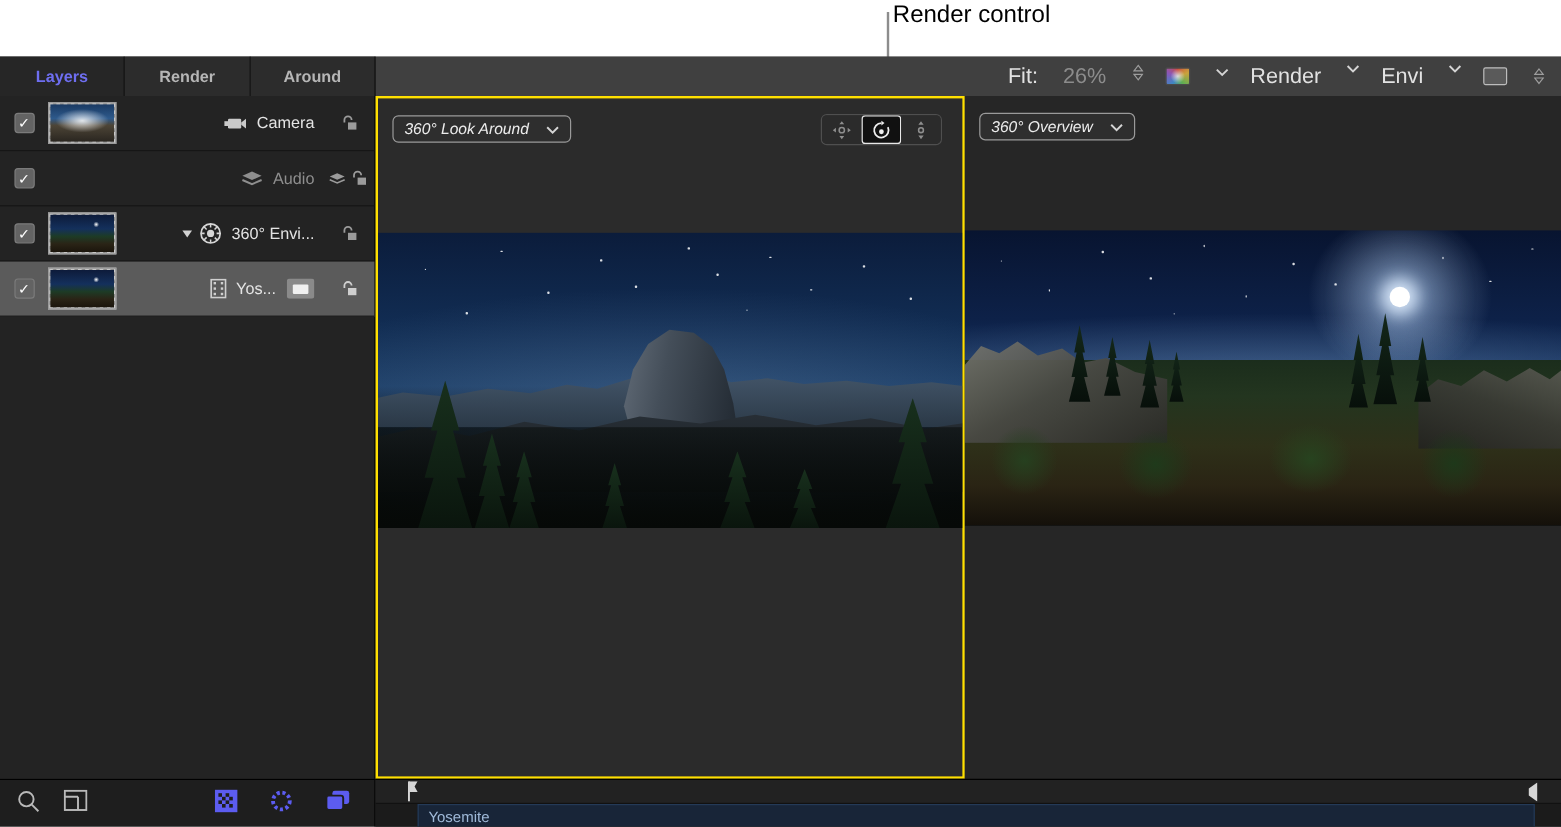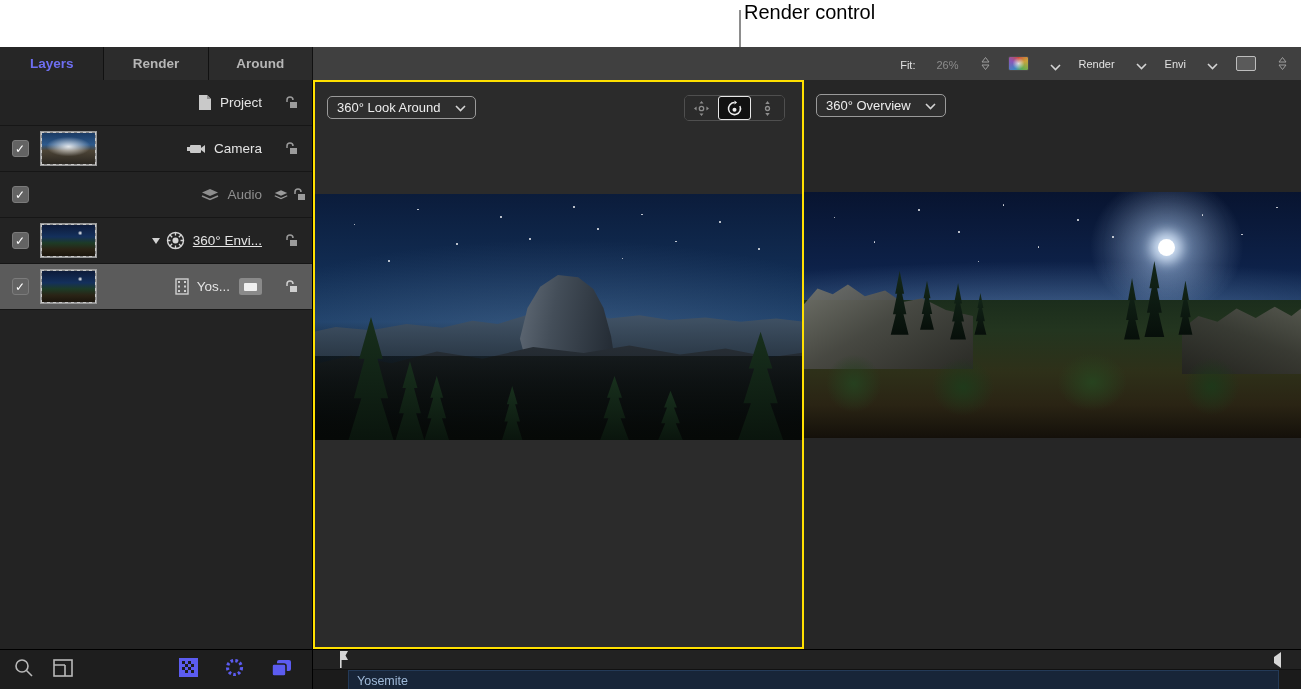--- a/index.html
+++ b/index.html
@@ -77,42 +77,42 @@
       linear-gradient(#1a3a63 0%, #2e5a8c 38%, #4d4537 56%, #2a2620 100%);
   }
   .thumb-pano {
     background:
       radial-gradient(circle 3px at 72% 26%, #ffffff, rgba(255,255,255,0) 80%),
       linear-gradient(#0d1b3a 0%, #14305c 38%, #1d3b26 58%, #2a2416 78%, #1b150c 100%);
   }
 
   .name-cell { flex: 1; display: flex; align-items: center; min-width: 0; }
   .layer-name { font-size: 13.5px; color: #e4e4e4; white-space: nowrap; }
-  .layer-name.underline { text-decoration: underline; }
+  .layer-name.underline { }
   .tri {
     width: 0; height: 0; margin-right: 7px;
     border-left: 6px solid #d2d2d2; border-top: 4.5px solid transparent;
     border-bottom: 4.5px solid transparent; transform: rotate(90deg);
   }
   .row-icon { margin-right: 8px; display: flex; align-items: center; }
   .lock-cell { width: 44px; display: flex; align-items: center; justify-content: center; gap: 3px; }
 
   
   .bl-toolbar {
     position: absolute; left: 0; top: 602px; width: 313px; height: 40px;
     background: #1e1e1e; border-top: 1px solid #000; border-right: 1px solid #000;
     display: flex; align-items: center;
   }
   .bl-left { display: flex; align-items: center; gap: 20px; padding-left: 14px; }
   .bl-right { margin-left: auto; display: flex; align-items: center; gap: 27px; padding-right: 20px; }
 
   
   .canvas-area {
     position: absolute; left: 313px; top: 33px; right: 0; height: 569px;
-    background: #262626; display: flex;
+    background: #262626; display: flex; font-style: italic;
   }
   .viewport { position: relative; height: 100%; overflow: hidden; }
   .viewport.left  { width: 491px; background: #2b2b2b; border: 2px solid #ffe000; }
   .viewport.right { flex: 1; background: #262626; }
 
   .vp-label {
     position: absolute; top: 14px; left: 12px;
     height: 23px; padding: 0 9px;
     display: flex; align-items: center; gap: 14px;
     background: #2e2e2e; border: 1px solid #9a9a9a; border-radius: 5px;
@@ -233,21 +233,21 @@
     display: flex; align-items: center; padding-left: 8px;
     font-size: 12.5px; color: #9fb9d8;
   }
   .caret-btn { margin-left: 5px; display: flex; align-items: center; }
 
   
   .top-right {
     position: absolute; right: 0; top: 0; height: 33px;
     display: flex; align-items: center; gap: 0; padding-right: 14px;
   }
-  .tr-item { display: flex; align-items: flex-end; font-size: 11px; color: #e2e2e2; gap: 16px; }
+  .tr-item { display: flex; align-items: flex-start; font-size: 18px; color: #e2e2e2; gap: 16px; }
   .tr-gap { width: 18px; }
   .fitval { color: #8c8c8c; margin-left: 5px; }
   .swatch {
     width: 21px; height: 15px; border-radius: 2px;
     background:
       radial-gradient(circle at 50% 50%, #d8d8d8 0%, rgba(216,216,216,0) 52%),
       conic-gradient(#d04a3a, #c9a23c, #5fae52, #3f86c4, #8a56b8, #d04a3a);
     border: 1px solid #4a4a4a;
   }
   .rect-icon {
@@ -321,41 +321,20 @@
         <span class="stepper">
           <svg width="9" height="15" viewBox="0 0 9 15">
               <path d="M4.5 1.5 L8 6 L1 6 Z M4.5 13.5 L8 9 L1 9 Z" fill="none" stroke="#9d9d9d" stroke-width="1"></path>
             </svg>
         </span>
       </div>
     </div>
 
     <div class="layers-panel">
 
-      <div class="layer-row">
-        <div class="chk-wrap">
-          <span class="chk empty"></span>
-        </div>
-        <div class="thumb blank"></div>
-        <div class="name-cell" style="justify-content:flex-end; padding-right:6px;">
-          <span class="row-icon">
-            <svg width="14" height="17" viewBox="0 0 14 17">
-                <path d="M1 1 h8 l4 4 v11 h-12 z" fill="#c9c9c9"></path>
-                <path d="M9 1 v4 h4" fill="#8f8f8f"></path>
-              </svg>
-          </span>
-          <span class="layer-name">Project</span>
-        </div>
-        <div class="lock-cell">
-          <svg width="15" height="15" viewBox="0 0 15 15">
-              <path d="M4 7 v-2 a3 3 0 0 1 6 0" fill="none" stroke="#9b9b9b" stroke-width="1.5"></path>
-              <rect x="7" y="7" width="7" height="6" fill="#9b9b9b"></rect>
-            </svg>
-        </div>
-      </div>
 
       <div class="layer-row">
         <div class="chk-wrap">
           <span class="chk">✓</span>
         </div>
         <div class="thumb">
           <div class="thumb-img thumb-road"></div>
         </div>
         <div class="name-cell" style="justify-content:flex-end; padding-right:6px;">
           <span class="row-icon">

